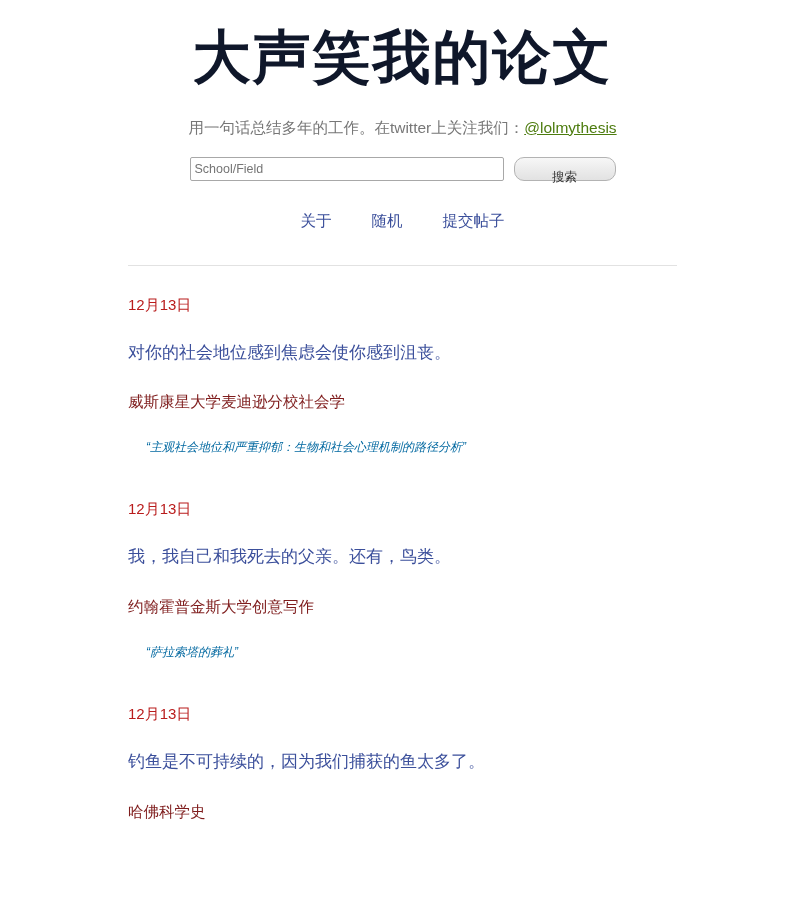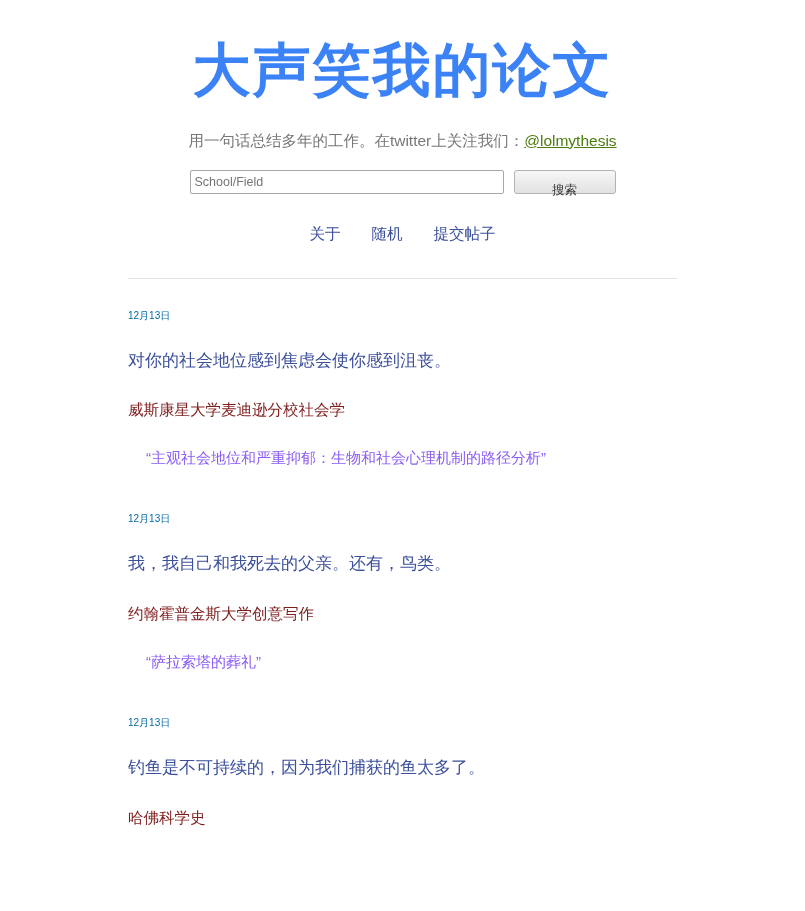--- a/index.html
+++ b/index.html
@@ -16,23 +16,23 @@
   }
   .page {
     width: 805px;
     box-sizing: border-box;
   }
   .site-title {
     text-align: center;
     font-family: "Liberation Serif", serif;
     font-size: 58px;
     font-weight: bold;
-    color: #3b82f6;
+    color: #0f172a;
     letter-spacing: 2px;
-    margin: 38px 0 0 0;
+    margin: 25px 0 0 0;
     line-height: 1.15;
   }
   .tagline {
     text-align: center;
     font-size: 15.5px;
     color: #777777;
     margin-top: 26px;
   }
   .tagline .handle {
     color: #4d7c0f;
@@ -56,66 +56,67 @@
     background: #ffffff;
     box-sizing: content-box;
   }
   .search-button {
     width: 102px;
     height: 24px;
     font-size: 12.5px;
     font-family: "Liberation Sans", sans-serif;
     color: #333333;
     border: 1px solid #b3b3b3;
-    border-radius: 3px;
+    border-radius: 10px;
     background: linear-gradient(to bottom, #f7f7f7 0%, #ececec 50%, #e2e2e2 100%);
     cursor: pointer;
     padding: 11px;
   }
   .nav {
     display: flex;
     justify-content: center;
-    gap: 31px;
+    gap: 40px;
     margin-top: 30px;
     font-size: 15.5px;
   }
   .nav a {
     color: #3b4f9b;
     text-decoration: none;
   }
   .divider {
     border-top: 1px solid #e2e2e2;
     margin: 33px 128px 0 128px;
   }
   .posts {
     padding: 0 128px;
   }
   .post {
     padding-top: 30px;
   }
   .post-date {
-    color: #0369a1;
-    font-size: 10px;
+    color: #b91c1c;
+    font-size: 15px;
     margin-bottom: 26px;
   }
   .post-title {
     color: #3b4f9b;
     font-size: 17px;
     font-weight: normal;
     margin: 0 0 28px 0;
     line-height: 1.4;
   }
   .post-school {
     color: #7f1d1d;
     font-size: 15.5px;
     margin: 0 0 26px 0;
   }
   .post-thesis {
-    color: #8b5cf6;
-    font-size: 15px;
+    color: #0369a1;
+    font-size: 12px;
+    font-style: italic;
     margin: 0 0 0 18px;
     line-height: 1.4;
   }
   .post + .post {
     padding-top: 44px;
   }
 </style>
 </head>
 <body>
 

